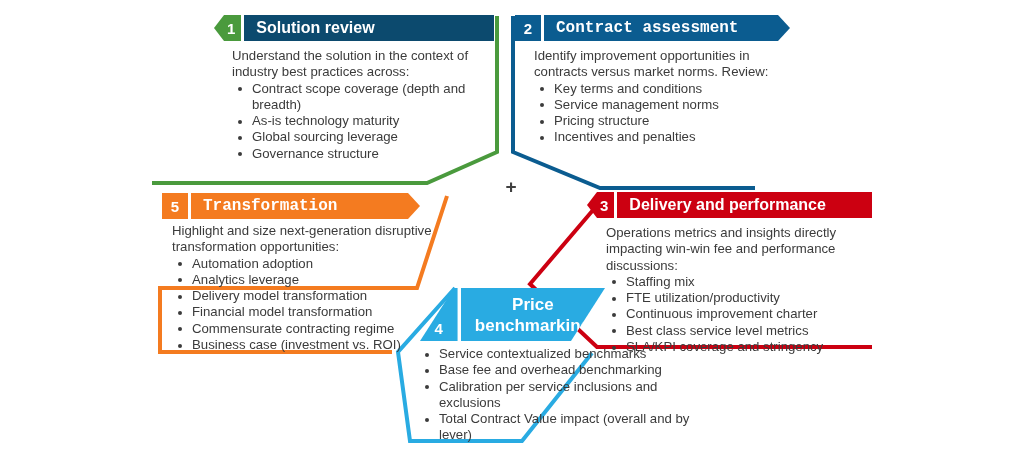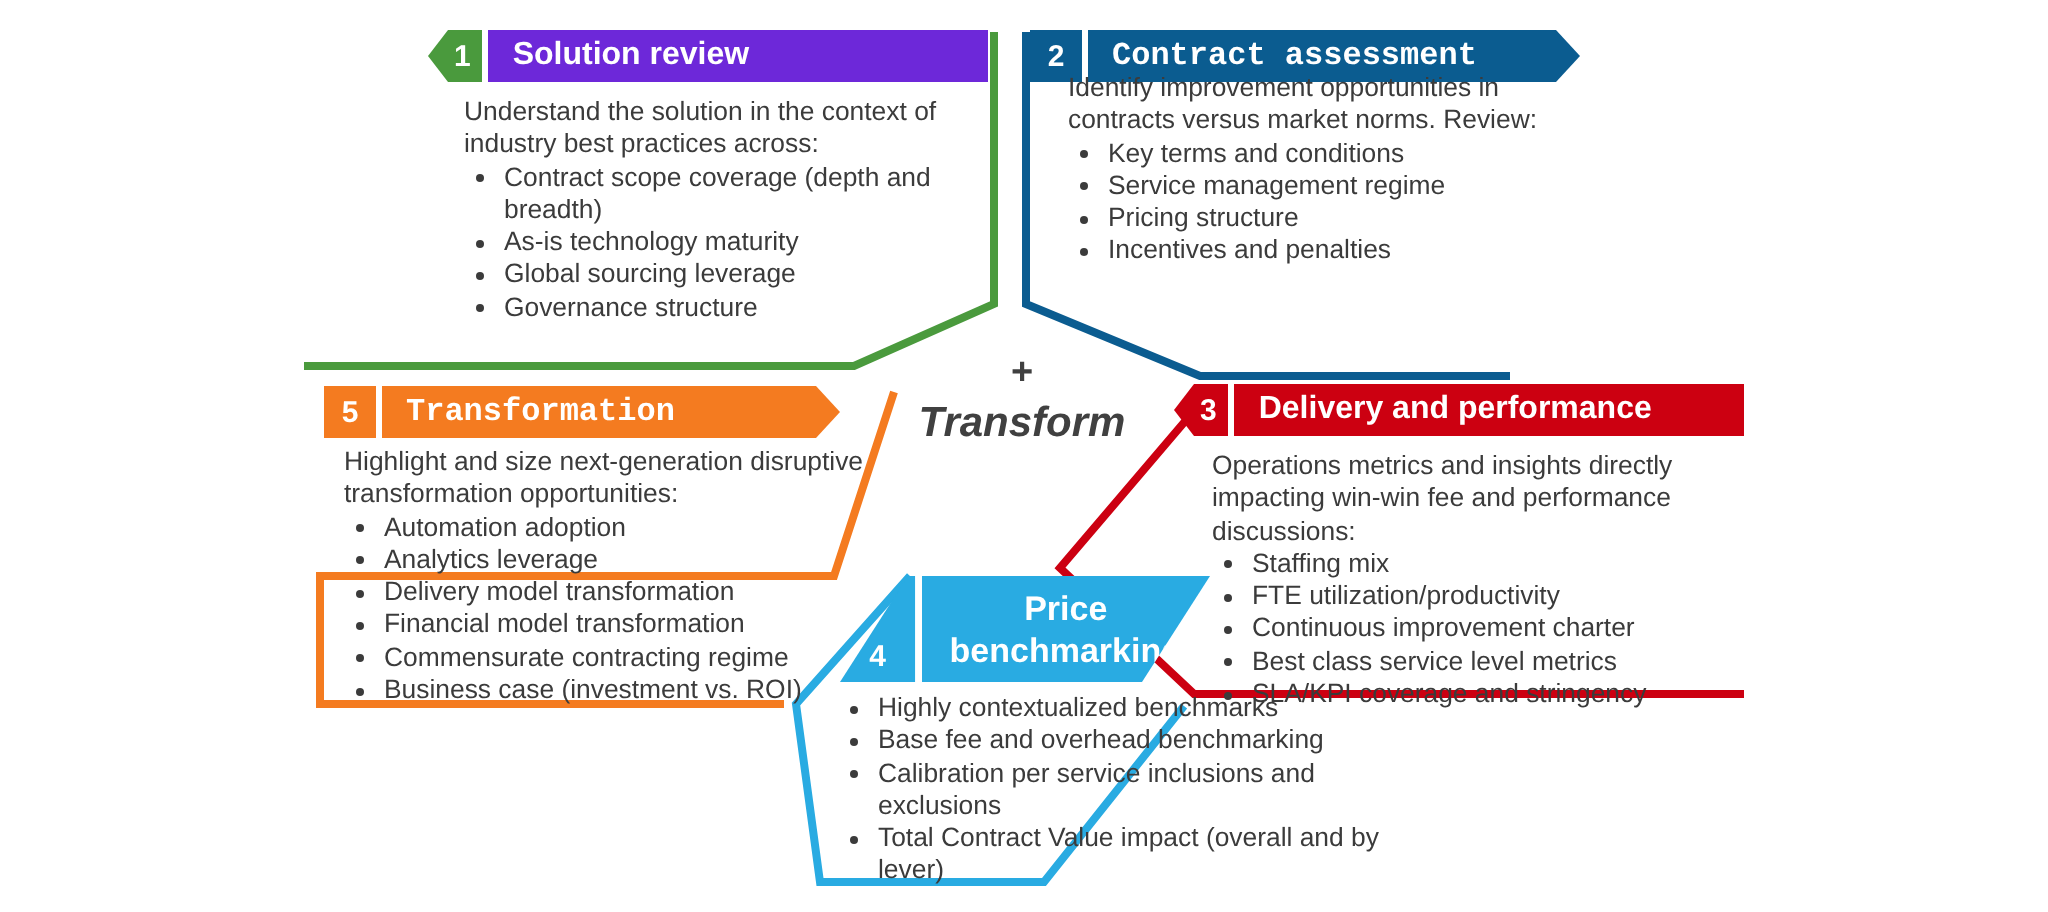--- a/index.html
+++ b/index.html
@@ -82,42 +82,42 @@
     <polyline points="605,196 530,284 597,347 872,347" fill="none" stroke="#CC0011" stroke-width="4"></polyline>
 
     <polyline points="592,353 522,441 410,441 398,352 455,288" fill="none" stroke="#29ABE2" stroke-width="4"></polyline>
 
     <polyline points="447,196 417,288 160,288 160,352 392,352" fill="none" stroke="#F47B20" stroke-width="4"></polyline>
   </svg>
 
   <div class="banner pt-left" style="left:214px;top:15px;width:280px;">
     <div class="bnum" style="background:#4A9A3D;">1</div>
     <div class="bsep"></div>
-    <div class="btitle" style="background:#6d28d9;">Solution review</div>
+    <div class="btitle" style="background:#0c4a6e;">Solution review</div>
   </div>
   <div class="body" style="left:232px;top:48px;width:250px;">
     <p class="intro">Understand the solution in the context of industry best practices across:</p>
     <ul class="bul">
       <li>Contract scope coverage (depth and breadth)</li>
       <li>As-is technology maturity</li>
       <li>Global sourcing leverage</li>
       <li>Governance structure</li>
     </ul>
   </div>
 
   <div class="banner pt-right" style="left:515px;top:15px;width:275px;">
     <div class="bnum" style="background:#0B5C90;">2</div>
     <div class="bsep"></div>
     <div class="btitle" style="background:#0B5C90;">Contract assessment</div>
   </div>
-  <div class="body" style="left:534px;top:36px;width:250px;">
+  <div class="body" style="left:534px;top:48px;width:250px;">
     <p class="intro">Identify improvement opportunities in contracts versus market norms. Review:</p>
     <ul class="bul">
       <li>Key terms and conditions</li>
-      <li>Service management regime</li>
+      <li>Service management norms</li>
       <li>Pricing structure</li>
       <li>Incentives and penalties</li>
     </ul>
   </div>
 
   <div class="banner pt-left" style="left:587px;top:192px;width:285px;">
     <div class="bnum" style="background:#CC0011;">3</div>
     <div class="bsep"></div>
     <div class="btitle" style="background:#CC0011;">Delivery and performance</div>
   </div>
@@ -132,21 +132,21 @@
     </ul>
   </div>
 
   <div id="pb-wrap" style="left:420px;top:288px;width:185px;">
     <div id="pb-num" style="background:#29ABE2;">4</div>
     <div id="pb-sep"></div>
     <div id="pb-title" style="background:#29ABE2;flex:1;">Price benchmarking</div>
   </div>
   <div class="body" style="left:419px;top:346px;width:300px;">
     <ul class="bul">
-      <li>Highly contextualized benchmarks</li>
+      <li>Service contextualized benchmarks</li>
       <li>Base fee and overhead benchmarking</li>
       <li>Calibration per service inclusions and exclusions</li>
       <li>Total Contract Value impact (overall and by lever)</li>
     </ul>
   </div>
 
   <div class="banner pt-right" style="left:162px;top:193px;width:258px;">
     <div class="bnum" style="background:#F47B20;">5</div>
     <div class="bsep"></div>
     <div class="btitle" style="background:#F47B20;">Transformation</div>
@@ -158,16 +158,15 @@
       <li>Analytics leverage</li>
       <li>Delivery model transformation</li>
       <li>Financial model transformation</li>
       <li>Commensurate contracting regime</li>
       <li>Business case (investment vs. ROI)</li>
     </ul>
   </div>
 
   <div id="centre" style="left:425px;top:174px;width:172px;">
     <div class="plus">+</div>
-    <div class="ital">Transform</div>
   </div>
 
 </div>
 
 </body></html>

